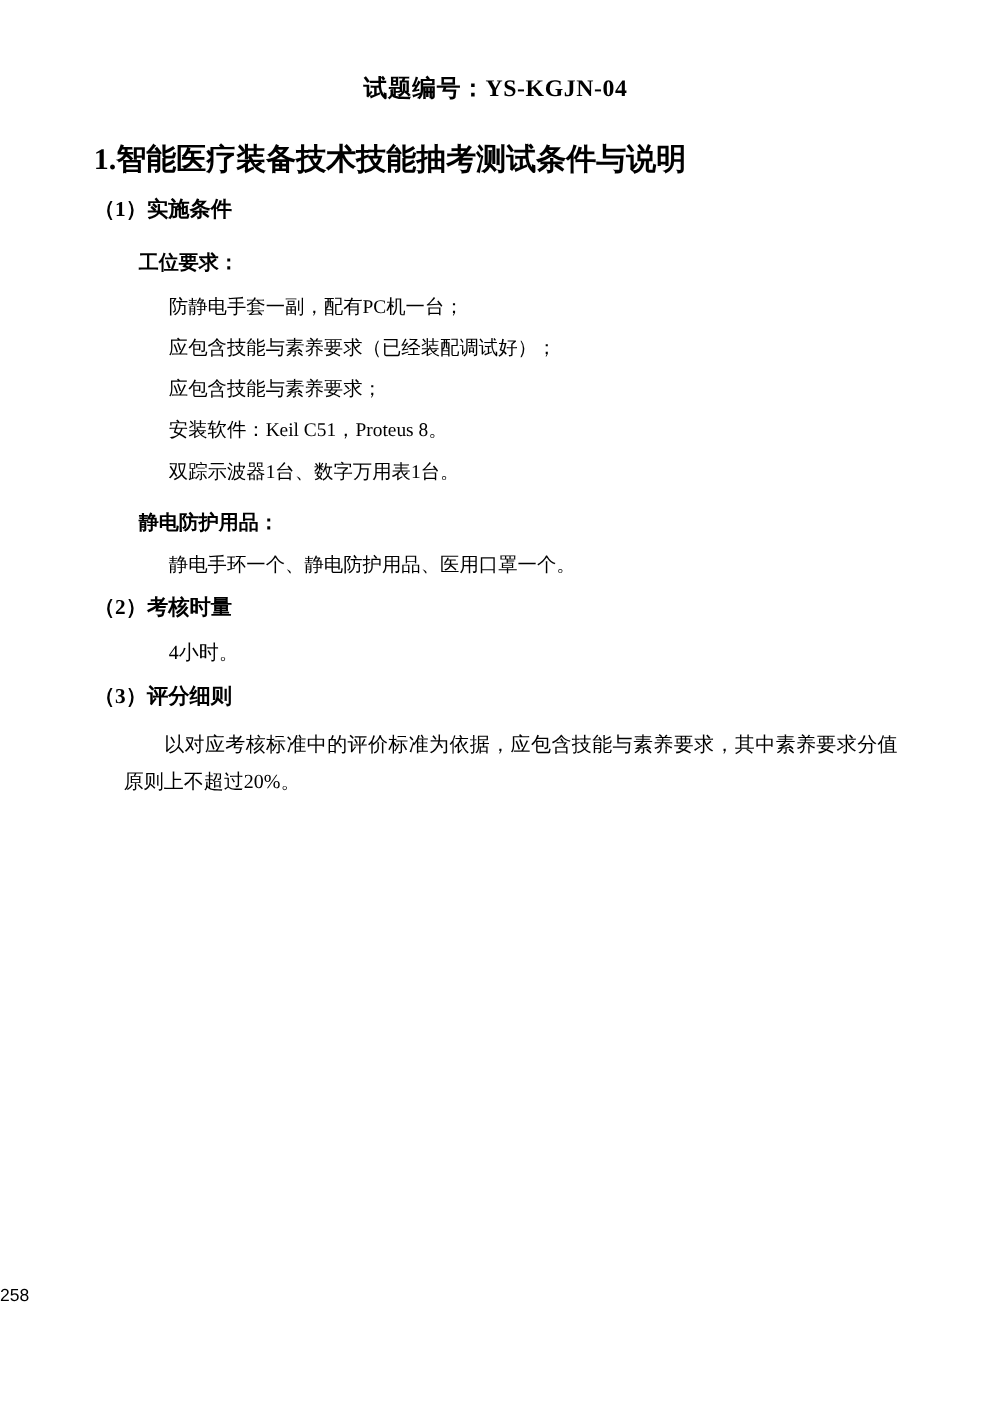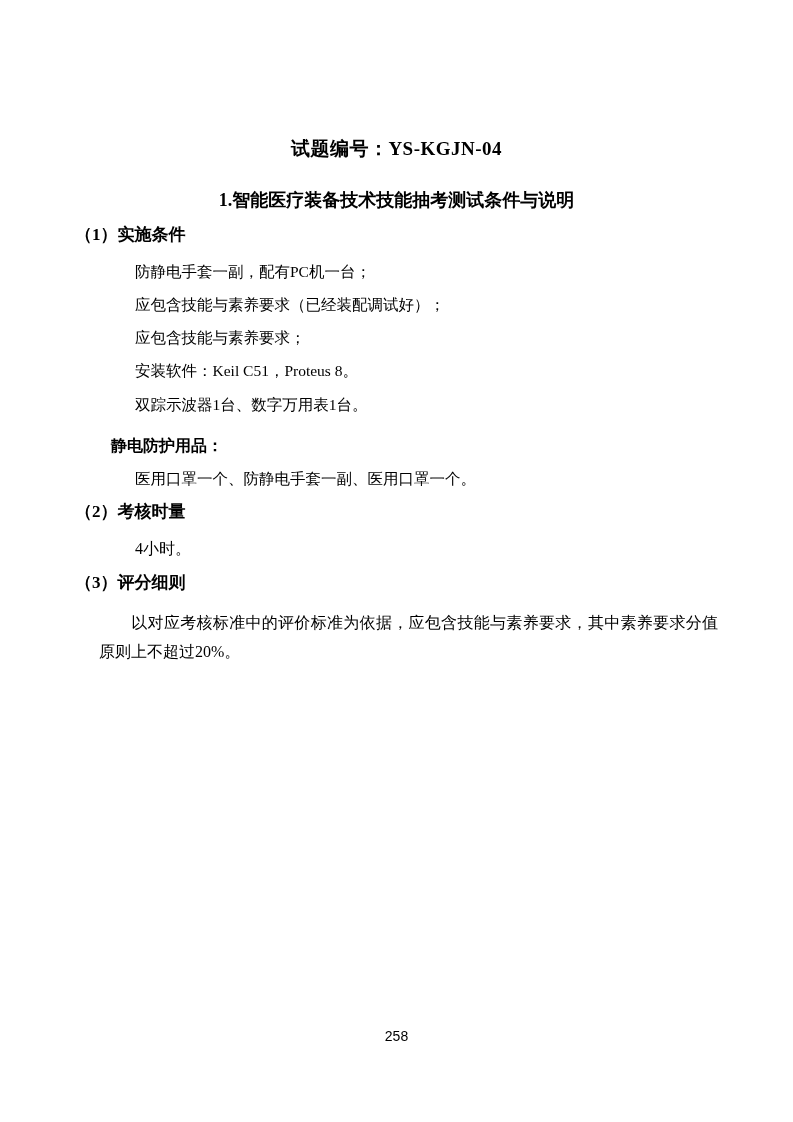--- a/index.html
+++ b/index.html
@@ -11,34 +11,33 @@
     font-family: "Liberation Serif", "DejaVu Serif", serif;
     color: #000000;
   }
   .page {
     position: relative;
     width: 793px;
     height: 1122px;
     margin: 0 auto;
     background: #ffffff;
     box-sizing: border-box;
-    padding: 120px 75px 40px 75px;
+    padding: 43px 75px 40px 75px;
     overflow: hidden;
   }
   .doc-title {
     text-align: center;
     font-size: 19px;
     font-weight: bold;
     letter-spacing: 0.5px;
     margin: 14px 0 0 0;
     line-height: 1.6;
   }
   .doc-subtitle {
-    text-align: center;
-    font-size: 18px;
+    font-size: 24px;
     font-weight: bold;
     margin: 22px 0 0 0;
     line-height: 1.6;
   }
   .section-heading {
     font-size: 17px;
     font-weight: bold;
     margin: 6px 0 0 0;
     line-height: 1.7;
     text-indent: 0;
@@ -75,46 +74,47 @@
     font-size: 16px;
     margin: 8px 0 0 0;
     padding-left: 60px;
     line-height: 1.75;
   }
   .page-number {
     position: absolute;
     bottom: 78px;
     left: 0;
     width: 100%;
-    text-align: center;
+    text-align: left;
     font-size: 14px;
     font-family: "Liberation Sans", sans-serif;
     margin-top: 33px;
   }
 </style>
 </head>
 <body>
 
 <div class="page">
 
   <div class="doc-title">试题编号：YS-KGJN-04</div>
 
   <div class="doc-subtitle">1.智能医疗装备技术技能抽考测试条件与说明</div>
 
   <div class="section-heading">（1）实施条件</div>
 
+  <div class="sub-heading">工位要求：</div>
   <div class="body-line">防静电手套一副，配有PC机一台；</div>
   <div class="body-line tight">应包含技能与素养要求（已经装配调试好）；</div>
   <div class="body-line tight">应包含技能与素养要求；</div>
   <div class="body-line tight">安装软件：Keil C51，Proteus 8。</div>
 
   <div class="body-line tight">双踪示波器1台、数字万用表1台。</div>
 
   <div class="sub-heading">静电防护用品：</div>
-  <div class="body-line tight">医用口罩一个、防静电手套一副、医用口罩一个。</div>
+  <div class="body-line tight">静电手环一个、静电防护用品、医用口罩一个。</div>
 
   <div class="section-heading">（2）考核时量</div>
   <div class="indent-line">4小时。</div>
 
   <div class="section-heading">（3）评分细则</div>
   <div class="para">
     <span class="first"></span><span>以对应考核标准中的评价标准为依据，应包含技能与素养要求，</span><span>其中素养要求分值原则上不超过20%。</span>
   </div>
 
   <div class="page-number">258</div>

